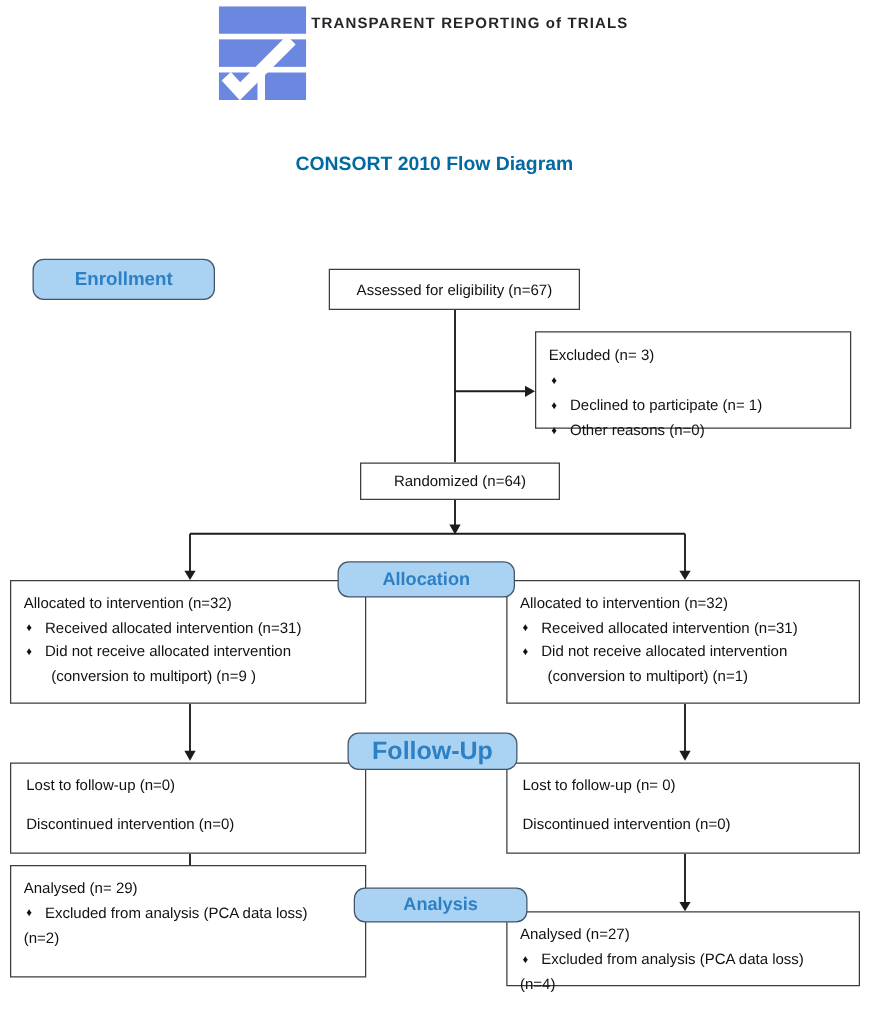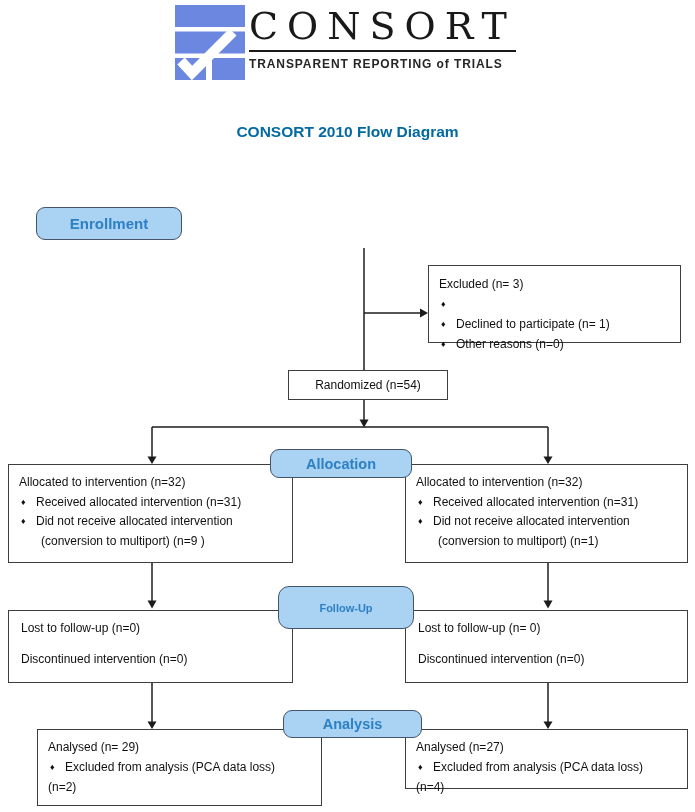--- a/index.html
+++ b/index.html
@@ -31,35 +31,35 @@
     font-size:12px; color:#111; z-index:1; box-sizing:border-box;
   }
   .box.center { display:flex; align-items:center; justify-content:center; }
   .box-assessed   { left:263px; top:215px; width:201px; height:33px; }
   .box-excluded   { left:428px; top:265px; width:253px; height:78px; padding:8px 6px 0 10px; line-height:20px; }
   .box-randomized { left:288px; top:370px; width:160px; height:30px; }
   .box-alloc-l    { left:8px;   top:464px; width:285px; height:99px; padding:8px 6px 0 10px; line-height:19.5px; }
   .box-alloc-r    { left:405px; top:464px; width:283px; height:99px; padding:8px 6px 0 10px; line-height:19.5px; }
   .box-fu-l       { left:8px;   top:610px; width:285px; height:73px; padding:10px 6px 0 12px; }
   .box-fu-r       { left:405px; top:610px; width:283px; height:73px; padding:10px 6px 0 12px; }
-  .box-an-l       { left:8px;   top:729px; width:285px; height:77px; padding:7px 6px 0 10px; line-height:20px;margin-left:29px; }
+  .box-an-l       { left:8px;   top:692px; width:285px; height:90px; padding:7px 6px 0 10px; line-height:20px; }
   .box-an-r       { left:405px; top:729px; width:283px; height:60px; padding:7px 6px 0 10px; line-height:20px; }
   .fu-line2 { margin-top:17px; }
   .li { display:flex; }
   .blt { width:15px; flex:0 0 15px; font-size:9px; text-align:left; padding-left:2px; }
   .cont { padding-left:22px; }
   
   .stage {
     position:absolute; z-index:2; background:#a9d2f3; border:1.6px solid #44546a;
     border-radius:9px; display:flex; align-items:center; justify-content:center;
     font-weight:bold; color:#2e80c4; box-sizing:border-box;
   }
-  .stage-enrollment { left:36px;  top:207px; width:146px; height:33px; font-size:15px; }
+  .stage-enrollment { left:26px;  top:207px; width:146px; height:33px; font-size:15px; }
   .stage-allocation { left:270px; top:449px; width:142px; height:29px; font-size:14.5px; }
-  .stage-followup   { left:278px; top:586px; width:136px; height:43px; font-size:11px;border-radius:11px; }
+  .stage-followup   { left:278px; top:586px; width:136px; height:30px; font-size:20px; }
   .stage-analysis   { left:283px; top:710px; width:139px; height:28px; font-size:14.5px; }
 </style>
 </head>
 <body>
 
 <div class="page">
 
   <svg class="connectors" viewBox="0 0 695 812" xmlns="http://www.w3.org/2000/svg">
     <g stroke="#1c1c1c" stroke-width="1.5" fill="none">
       <path d="M364 248 V370"></path>
@@ -86,49 +86,51 @@
   </svg>
 
   <svg class="logo-icon" viewBox="0 0 70 75" xmlns="http://www.w3.org/2000/svg">
     <rect x="0" y="0" width="70" height="22" fill="#6b87e0"></rect>
     <rect x="0" y="26.5" width="70" height="22" fill="#6b87e0"></rect>
     <rect x="0" y="53" width="31" height="22" fill="#6b87e0"></rect>
     <rect x="37" y="53" width="33" height="22" fill="#6b87e0"></rect>
     <path d="M6 56 L17 68 L58 27" stroke="#ffffff" stroke-width="10" fill="none"></path>
   </svg>
   <div class="logo-text">
-    <div class="wordmark">CONSORT</div>
     <div class="tagline">TRANSPARENT REPORTING of TRIALS</div>
   </div>
 
   <div class="diagram-title">CONSORT 2010 Flow Diagram</div>
 
   <div class="stage stage-enrollment">Enrollment</div>
   <div class="stage stage-allocation">Allocation</div>
   <div class="stage stage-followup">Follow-Up</div>
   <div class="stage stage-analysis">Analysis</div>
 
+  <div class="box box-assessed center">
+    <span>Assessed for eligibility (n=67)</span>
+  </div>
 
   <div class="box box-excluded">
     <div>Excluded  (n= 3)</div>
     <div class="li">
       <span class="blt">♦</span>
     </div>
     <div class="li">
       <span class="blt">♦</span>
       <span>Declined to participate (n= 1)</span>
     </div>
     <div class="li">
       <span class="blt">♦</span>
       <span>Other reasons (n=0)</span>
     </div>
   </div>
 
   <div class="box box-randomized center">
-    <span>Randomized (n=54)</span>
+    <span>Randomized (n=64)</span>
   </div>
 
   <div class="box box-alloc-l">
     <div>Allocated to intervention (n=32)</div>
     <div class="li">
       <span class="blt">♦</span>
       <span>Received allocated intervention (n=31)</span>
     </div>
     <div class="li">
       <span class="blt">♦</span>

